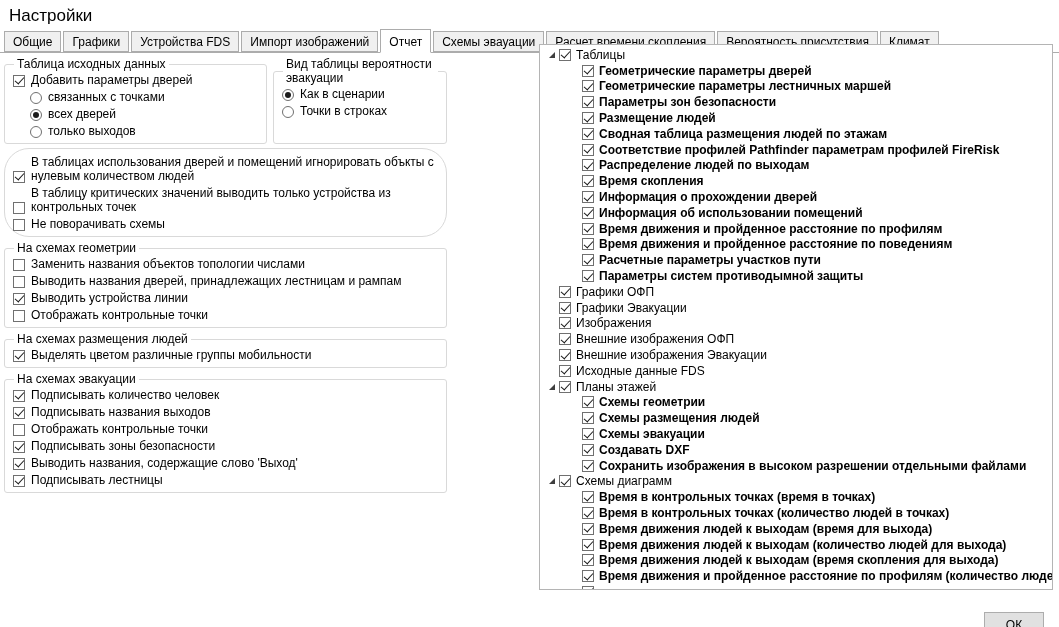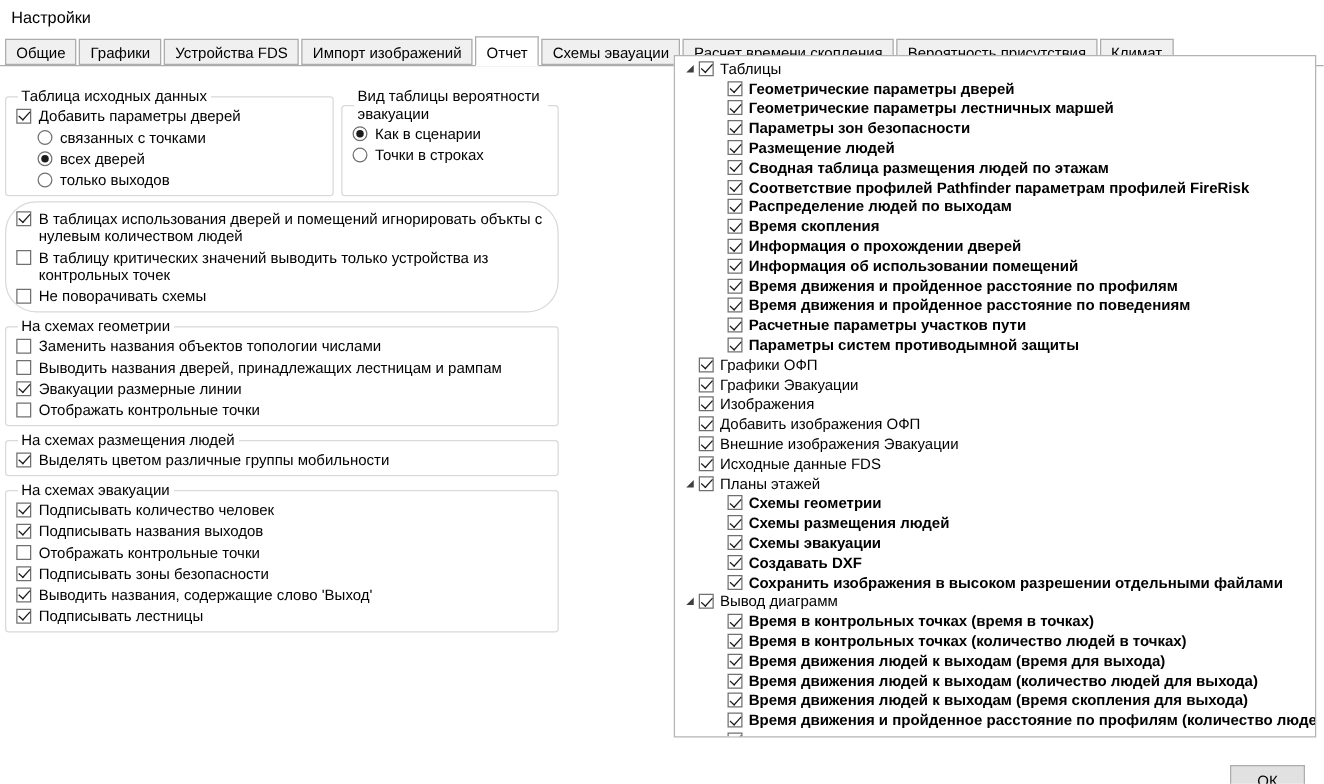--- a/index.html
+++ b/index.html
@@ -2,50 +2,50 @@
 <html><head>
 <meta charset="utf-8">
 <style>
   * { box-sizing: border-box; }
   html,body { margin:0; padding:0; }
   body {
     width:1059px; height:627px; overflow:hidden; position:relative;
     background:#ffffff; color:#000;
     font-family:"Liberation Sans","DejaVu Sans",sans-serif; font-size:12px;
   }
-  .app-title { position:absolute; left:9px; top:6px; font-size:13px; }
+  .app-title { position:absolute; left:9px; top:6px; font-size:17px; }
 
   
   .tabbar {
     position:absolute; left:0; top:29px; width:1059px; height:24px;
     display:flex; align-items:flex-end; padding-left:4px;
     border-bottom:1px solid #acacac;
   }
   .tab {
     background:#f0f0f0; border:1px solid #acacac; border-bottom:none;
     padding:3px 8px; margin-right:2px; height:21px; white-space:nowrap;
     border-bottom:1px solid #acacac;
   }
   .tab.active {
     background:#fff; border-bottom:1px solid #fff; margin-bottom:-1px;
     height:24px; padding-top:5px; position:relative; z-index:2;
   }
 
   
-  .left-col { position:absolute; left:4px; top:70px; width:443px;
+  .left-col { position:absolute; left:4px; top:57px; width:443px;
               display:flex; flex-direction:column; gap:4px; }
   fieldset { border:1px solid #d9d9d9; border-radius:3px; margin:0;
              padding:0 8px 4px 8px; background:#fff; }
   legend { padding:0 3px; margin-left:1px; }
   .top-groups { display:flex; gap:6px; }
   .top-groups fieldset:first-child { width:263px; }
   .top-groups fieldset:last-child { flex:1; }
   fieldset.no-legend { padding-top:4px;border-radius:25px; }
 
-  .row { display:flex; align-items:flex-start; gap:6px; padding:1.5px 0; }
+  .row { display:flex; align-items:flex-end; gap:6px; padding:1.5px 0; }
   .row .lbl { line-height:14px; }
   .indent { margin-left:17px; }
 
   .cb { width:12px; height:12px; border:1px solid #707070; background:#fff;
         flex:0 0 auto; position:relative; margin-top:1px; }
   .cb.on::after { content:''; position:absolute; left:2.5px; top:-0.5px;
         width:4px; height:8px; border-right:1.7px solid #1b1b1b;
         border-bottom:1.7px solid #1b1b1b; transform:rotate(42deg); }
   .radio { width:12px; height:12px; border:1px solid #707070; border-radius:50%;
         background:#fff; flex:0 0 auto; position:relative; margin-top:1px; }
@@ -148,21 +148,21 @@
         <div class="row">
           <span class="cb"></span>
           <span class="lbl">Заменить названия объектов топологии числами</span>
         </div>
         <div class="row">
           <span class="cb"></span>
           <span class="lbl">Выводить названия дверей, принадлежащих лестницам и рампам</span>
         </div>
         <div class="row">
           <span class="cb on"></span>
-          <span class="lbl">Эвакуации размерные линии</span>
+          <span class="lbl">Выводить устройства линии</span>
         </div>
         <div class="row">
           <span class="cb"></span>
           <span class="lbl">Отображать контрольные точки</span>
         </div>
       </div>
   </fieldset>
 
   <fieldset>
     <legend>На схемах размещения людей</legend>
@@ -280,21 +280,21 @@
       <span class="lbl">Графики Эвакуации</span>
     </div>
     <div class="trow">
       <span class="tricell"></span>
       <span class="cb on"></span>
       <span class="lbl">Изображения</span>
     </div>
     <div class="trow">
       <span class="tricell"></span>
       <span class="cb on"></span>
-      <span class="lbl">Добавить изображения ОФП</span>
+      <span class="lbl">Внешние изображения ОФП</span>
     </div>
     <div class="trow">
       <span class="tricell"></span>
       <span class="cb on"></span>
       <span class="lbl">Внешние изображения Эвакуации</span>
     </div>
     <div class="trow">
       <span class="tricell"></span>
       <span class="cb on"></span>
       <span class="lbl">Исходные данные FDS</span>
@@ -324,21 +324,21 @@
     </div>
     <div class="trow lvl1">
       <span class="cb on"></span>
       <span class="lbl">Сохранить изображения в высоком разрешении отдельными файлами</span>
     </div>
     <div class="trow">
       <span class="tricell">
         <span class="tri"></span>
       </span>
       <span class="cb on"></span>
-      <span class="lbl">Вывод диаграмм</span>
+      <span class="lbl">Схемы диаграмм</span>
     </div>
     <div class="trow lvl1">
       <span class="cb on"></span>
       <span class="lbl">Время в контрольных точках (время в точках)</span>
     </div>
     <div class="trow lvl1">
       <span class="cb on"></span>
       <span class="lbl">Время в контрольных точках (количество людей в точках)</span>
     </div>
     <div class="trow lvl1">

